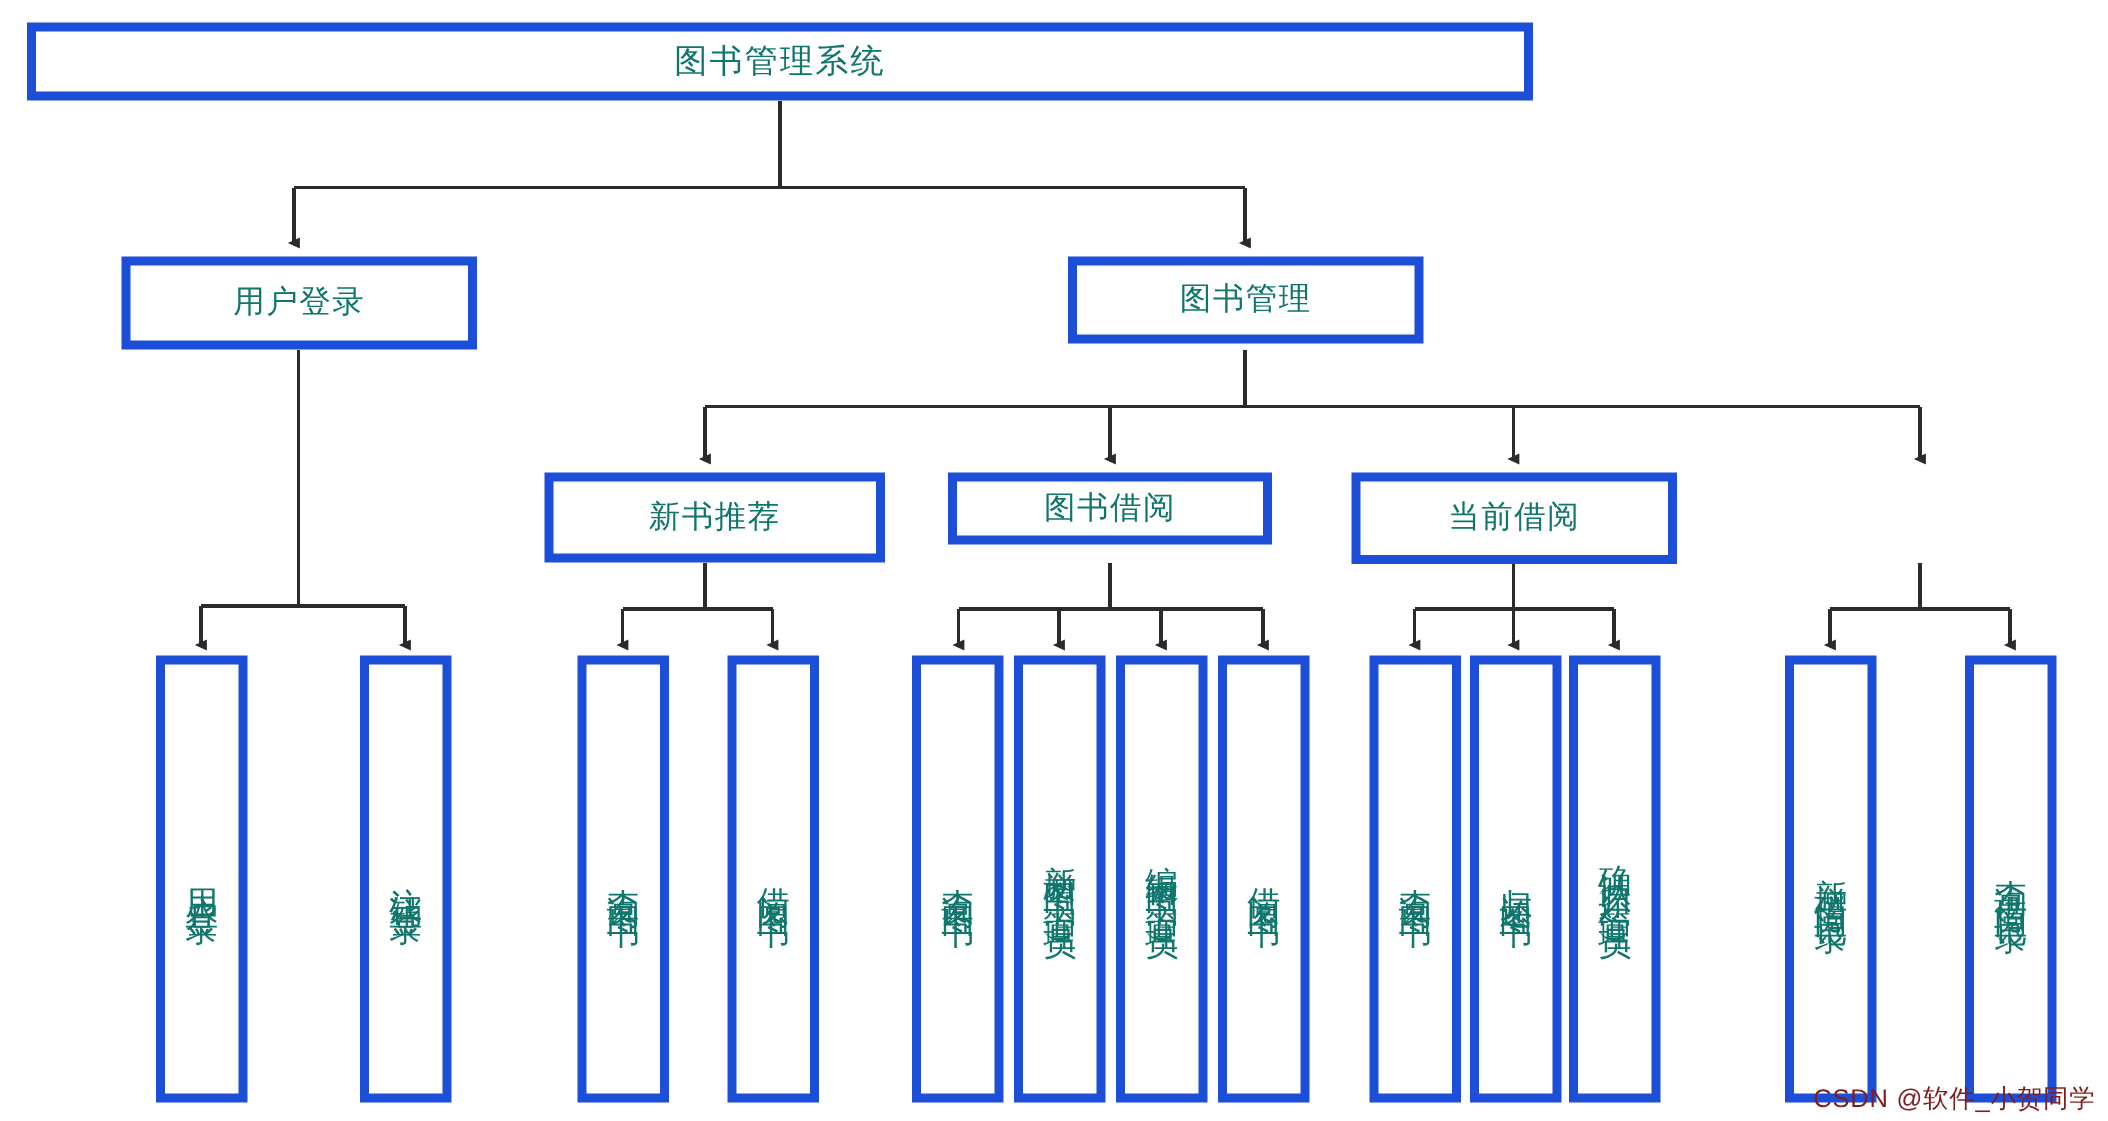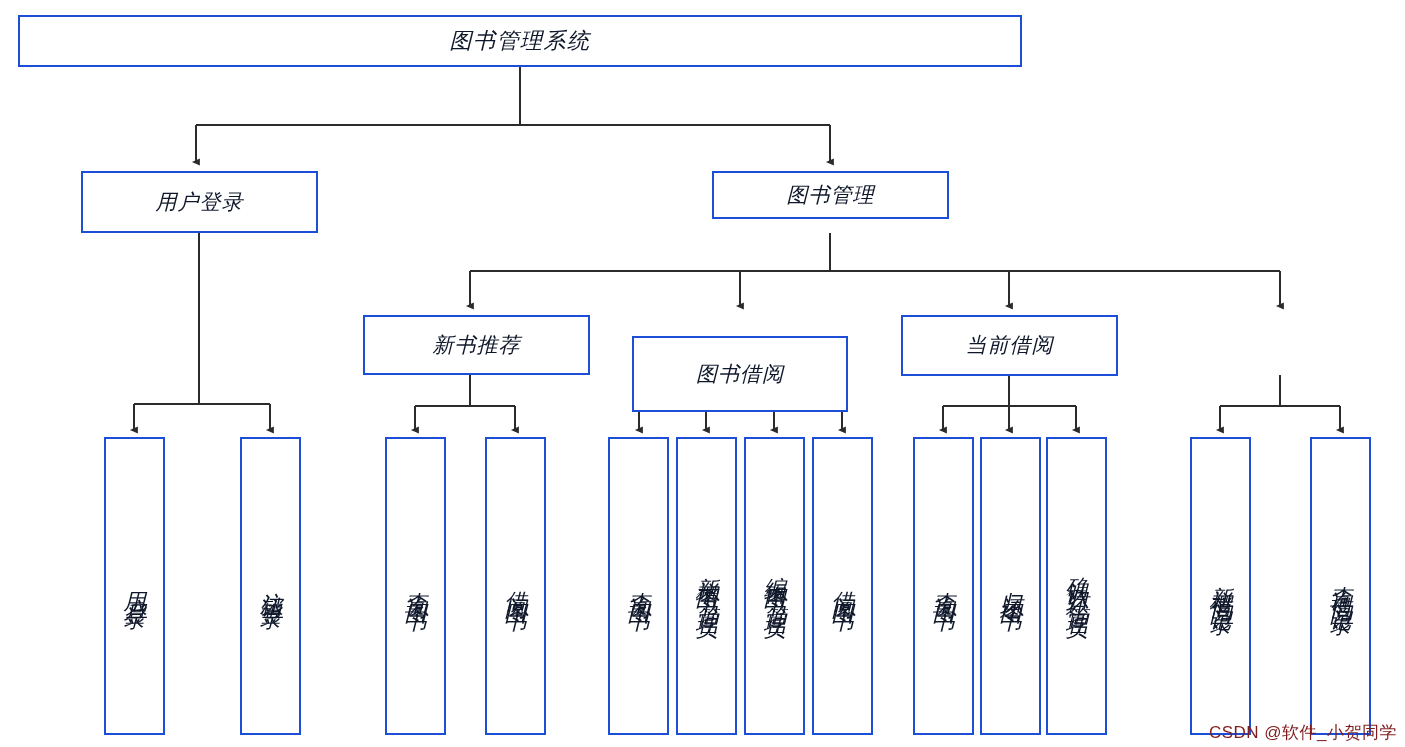--- a/index.html
+++ b/index.html
@@ -23,26 +23,25 @@
     left: 0;
     top: 0;
     width: 1405px;
     height: 747px;
     pointer-events: none;
   }
   .node {
     position: absolute;
     box-sizing: border-box;
     background: #ffffff;
-    border: 2px solid #1d4ed8;
+    border: 6px solid #1d4ed8;
     display: flex;
     align-items: center;
     justify-content: center;
-    color: #0f172a;
-    font-style: italic;
+    color: #0f766e;
   }
   .node .label {
     display: block;
     text-align: center;
     line-height: 1.08;
     white-space: nowrap;
   }
   
   .node.horiz .label {
     font-size: 21px;
@@ -133,28 +132,28 @@
     </g>
   </svg>
 
   <div class="node horiz root" style="left:18px; top:15px; width:1004px; height:52px;">
     <span class="label">图书管理系统</span>
   </div>
 
   <div class="node horiz" style="left:81px; top:171px; width:237px; height:62px;">
     <span class="label">用户登录</span>
   </div>
-  <div class="node horiz" style="left:712px; top:171px; width:237px; height:48px;">
+  <div class="node horiz" style="left:712px; top:171px; width:237px; height:58px;">
     <span class="label">图书管理</span>
   </div>
 
   <div class="node horiz" style="left:363px; top:315px; width:227px; height:60px;">
     <span class="label">新书推荐</span>
   </div>
-  <div class="node horiz" style="left:632px; top:315px; width:216px; height:76px;margin-top:21px;">
+  <div class="node horiz" style="left:632px; top:315px; width:216px; height:48px;">
     <span class="label">图书借阅</span>
   </div>
   <div class="node horiz" style="left:901px; top:315px; width:217px; height:61px;">
     <span class="label">当前借阅</span>
   </div>
 
   <div class="node vert" style="left:104px; top:437px; width:61px; height:298px;">
     <span class="label">用户登录</span>
   </div>
   <div class="node vert" style="left:240px; top:437px; width:61px; height:298px;">

